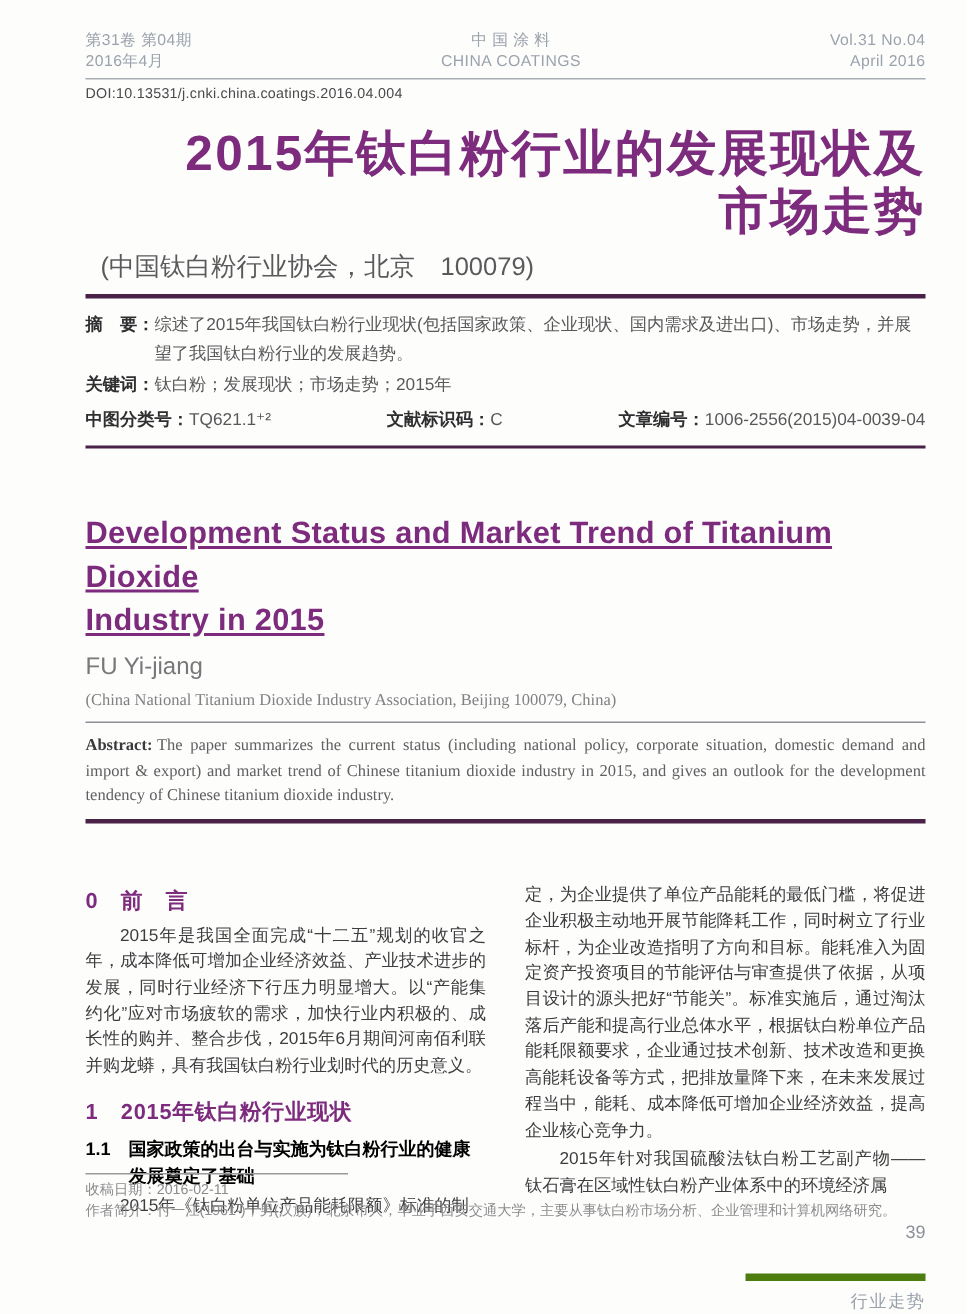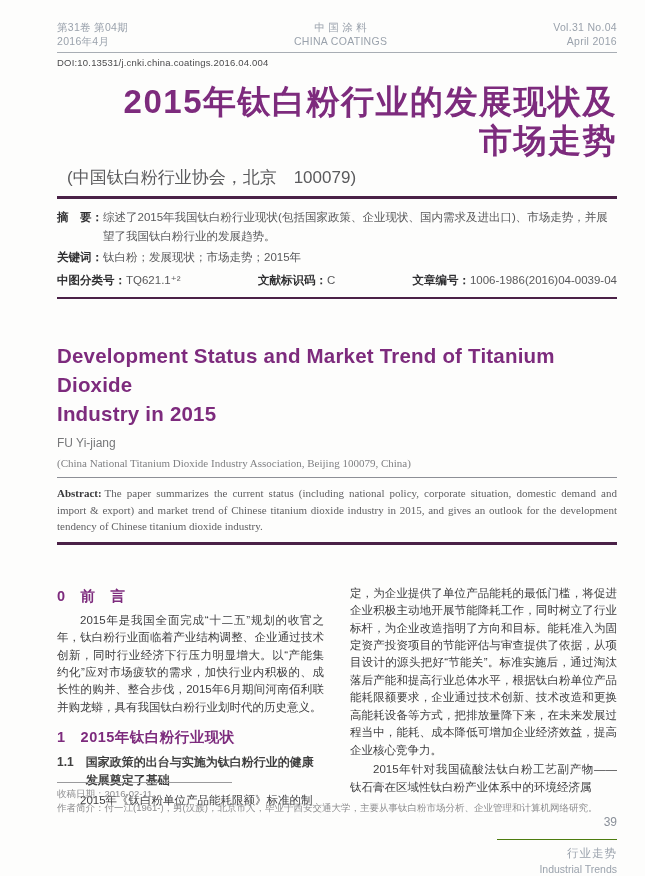--- a/index.html
+++ b/index.html
@@ -37,51 +37,51 @@
   
   .abs-cn { margin-top: 9px; font-size: 11.5px; line-height: 1.6; color: #58585a; }
   .abs-cn .lbl { font-weight: bold; color: #2f2f31; }
   .hang { padding-left: 4em; text-indent: -4em; }
   .kw { margin-top: 3px; }
   .clc-row { margin-top: 5px; display: flex; justify-content: space-between; }
 
   
   .en-title { margin-top: 42px; color: #7d2b7d; font-weight: bold;
               font-size: 20.5px; line-height: 1.42; letter-spacing: .2px; }
-  .en-title .tline { display: block; }
-  .author-en { margin-top: 8px; font-size: 12px; color: #77787a; }
+  .en-title .tline { display: block; text-decoration: underline; }
+  .author-en { margin-top: 8px; font-size: 16px; color: #77787a; }
   .affil-en  { margin-top: 7px; font-size: 11px; color: #808184;
                font-family: "Liberation Serif", "DejaVu Serif", serif; }
 
   .abs-en { margin-top: 7px; font-size: 11px; line-height: 1.5; color: #606063;
             font-family: "Liberation Serif", "DejaVu Serif", serif; text-align: justify; }
   .abs-en .lbl-en { font-weight: bold; color: #3a3a3c; margin-right: 3px; }
 
   
   .columns { margin-top: 40px; display: flex; gap: 26px; height: 222px; overflow: hidden; }
   .col { width: 273px; }
   .sec { color: #7d2b7d; font-size: 14.5px; font-weight: bold; letter-spacing: .5px;
          margin-bottom: 6px; margin-top: 2px; }
   .col .sec + .sec, .col .bp + .sec { margin-top: 12px; }
-  .subsec { color: #404040; font-size: 12px; font-weight: bold; line-height: 1.5;
+  .subsec { color: #000000; font-size: 12px; font-weight: bold; line-height: 1.5;
             padding-left: 2.4em; text-indent: -2.4em; margin-bottom: 3px; }
   .bp { font-size: 11.5px; line-height: 1.52; text-align: justify; color: #3d3d3f; }
   .bp.indent { text-indent: 2em; }
   .right-col .bp + .bp { margin-top: 2px; }
 
   
   .footnotes { position: absolute; left: 57px; right: 28px; top: 782px; }
   .fn-divider { width: 175px; height: 1px; background: #9a9a9c; margin-bottom: 4px; }
   .fn { font-size: 9.5px; line-height: 1.5; color: #8c8c8e; }
 
   
   .page-footer { position: absolute; right: 28px; top: 812px; text-align: right; }
   .pageno { display: inline-block; min-width: 120px; text-align: right;
-            font-size: 12px; color: #8a9099; padding-bottom: 10px;
-            border-bottom: 1px solid #4d7c0f; }
+            font-size: 12px; color: #8a9099; padding-bottom: 21px;
+            border-bottom: 5px solid #4d7c0f; }
   .col-cn { margin-top: 6px; font-size: 11.5px; color: #9aa2ac; letter-spacing: 1px; }
   .col-en { margin-top: 2px; font-size: 10.5px; color: #9aa2ac; }
 </style>
 </head>
 <body>
 
 <div class="page">
 
   <div class="jheader">
     <div class="jh-col left">
@@ -107,21 +107,21 @@
   <div class="affil-cn">(中国钛白粉行业协会，北京　100079)</div>
 
   <div class="rule thick"></div>
 
   <div class="abs-cn">
     <p class="hang"><span class="lbl">摘　要：</span><span>综述了2015年我国钛白粉行业现状(包括国家政策、企业现状、国内需求及进出口)、市场走势，并展望了我国钛白粉行业的发展趋势。</span></p>
     <p class="kw"><span class="lbl">关键词：</span><span>钛白粉；发展现状；市场走势；2015年</span></p>
     <div class="clc-row">
       <span><span class="lbl">中图分类号：</span><span>TQ621.1⁺²</span></span>
       <span><span class="lbl">文献标识码：</span><span>C</span></span>
-      <span><span class="lbl">文章编号：</span><span>1006-1986(2016)04-0039-04</span></span>
+      <span><span class="lbl">文章编号：</span><span>1006-2556(2015)04-0039-04</span></span>
     </div>
   </div>
   <div class="rule mid"></div>
 
   <h2 class="en-title">
     <span class="tline">Development Status and Market Trend of Titanium Dioxide</span>
     <span class="tline">Industry in 2015</span>
   </h2>
   <div class="author-en">FU Yi-jiang</div>
   <div class="affil-en">(China National Titanium Dioxide Industry Association, Beijing 100079, China)</div>
@@ -129,21 +129,21 @@
   <div class="rule thin"></div>
 
   <div class="abs-en">
     <p><span class="lbl-en">Abstract:</span><span>The paper summarizes the current status (including national policy, corporate situation, domestic demand and import &amp; export) and market trend of Chinese titanium dioxide industry in 2015, and gives an outlook for the development tendency of Chinese titanium dioxide industry.</span></p>
   </div>
   <div class="rule thick"></div>
 
   <div class="columns">
     <div class="col left-col">
       <h3 class="sec">0　前　言</h3>
-      <p class="bp indent">2015年是我国全面完成“十二五”规划的收官之年，钛白粉行业面临着产业结构调整、企业通过技术创新，同时行业经济下行压力明显增大。以“产能集约化”应对市场疲软的需求，加快行业内积极的、成长性的购并、整合步伐，2015年6月期间河南佰利联并购龙蟒，具有我国钛白粉行业划时代的历史意义。</p>
+      <p class="bp indent">2015年是我国全面完成“十二五”规划的收官之年，成本降低可增加企业经济效益、产业技术进步的发展，同时行业经济下行压力明显增大。以“产能集约化”应对市场疲软的需求，加快行业内积极的、成长性的购并、整合步伐，2015年6月期间河南佰利联并购龙蟒，具有我国钛白粉行业划时代的历史意义。</p>
       <h3 class="sec">1　2015年钛白粉行业现状</h3>
       <h4 class="subsec">1.1　国家政策的出台与实施为钛白粉行业的健康发展奠定了基础</h4>
       <p class="bp indent">2015年《钛白粉单位产品能耗限额》标准的制</p>
     </div>
     <div class="col right-col">
       <p class="bp">定，为企业提供了单位产品能耗的最低门槛，将促进企业积极主动地开展节能降耗工作，同时树立了行业标杆，为企业改造指明了方向和目标。能耗准入为固定资产投资项目的节能评估与审查提供了依据，从项目设计的源头把好“节能关”。标准实施后，通过淘汰落后产能和提高行业总体水平，根据钛白粉单位产品能耗限额要求，企业通过技术创新、技术改造和更换高能耗设备等方式，把排放量降下来，在未来发展过程当中，能耗、成本降低可增加企业经济效益，提高企业核心竞争力。</p>
       <p class="bp indent">2015年针对我国硫酸法钛白粉工艺副产物——钛石膏在区域性钛白粉产业体系中的环境经济属</p>
     </div>
   </div>
 

